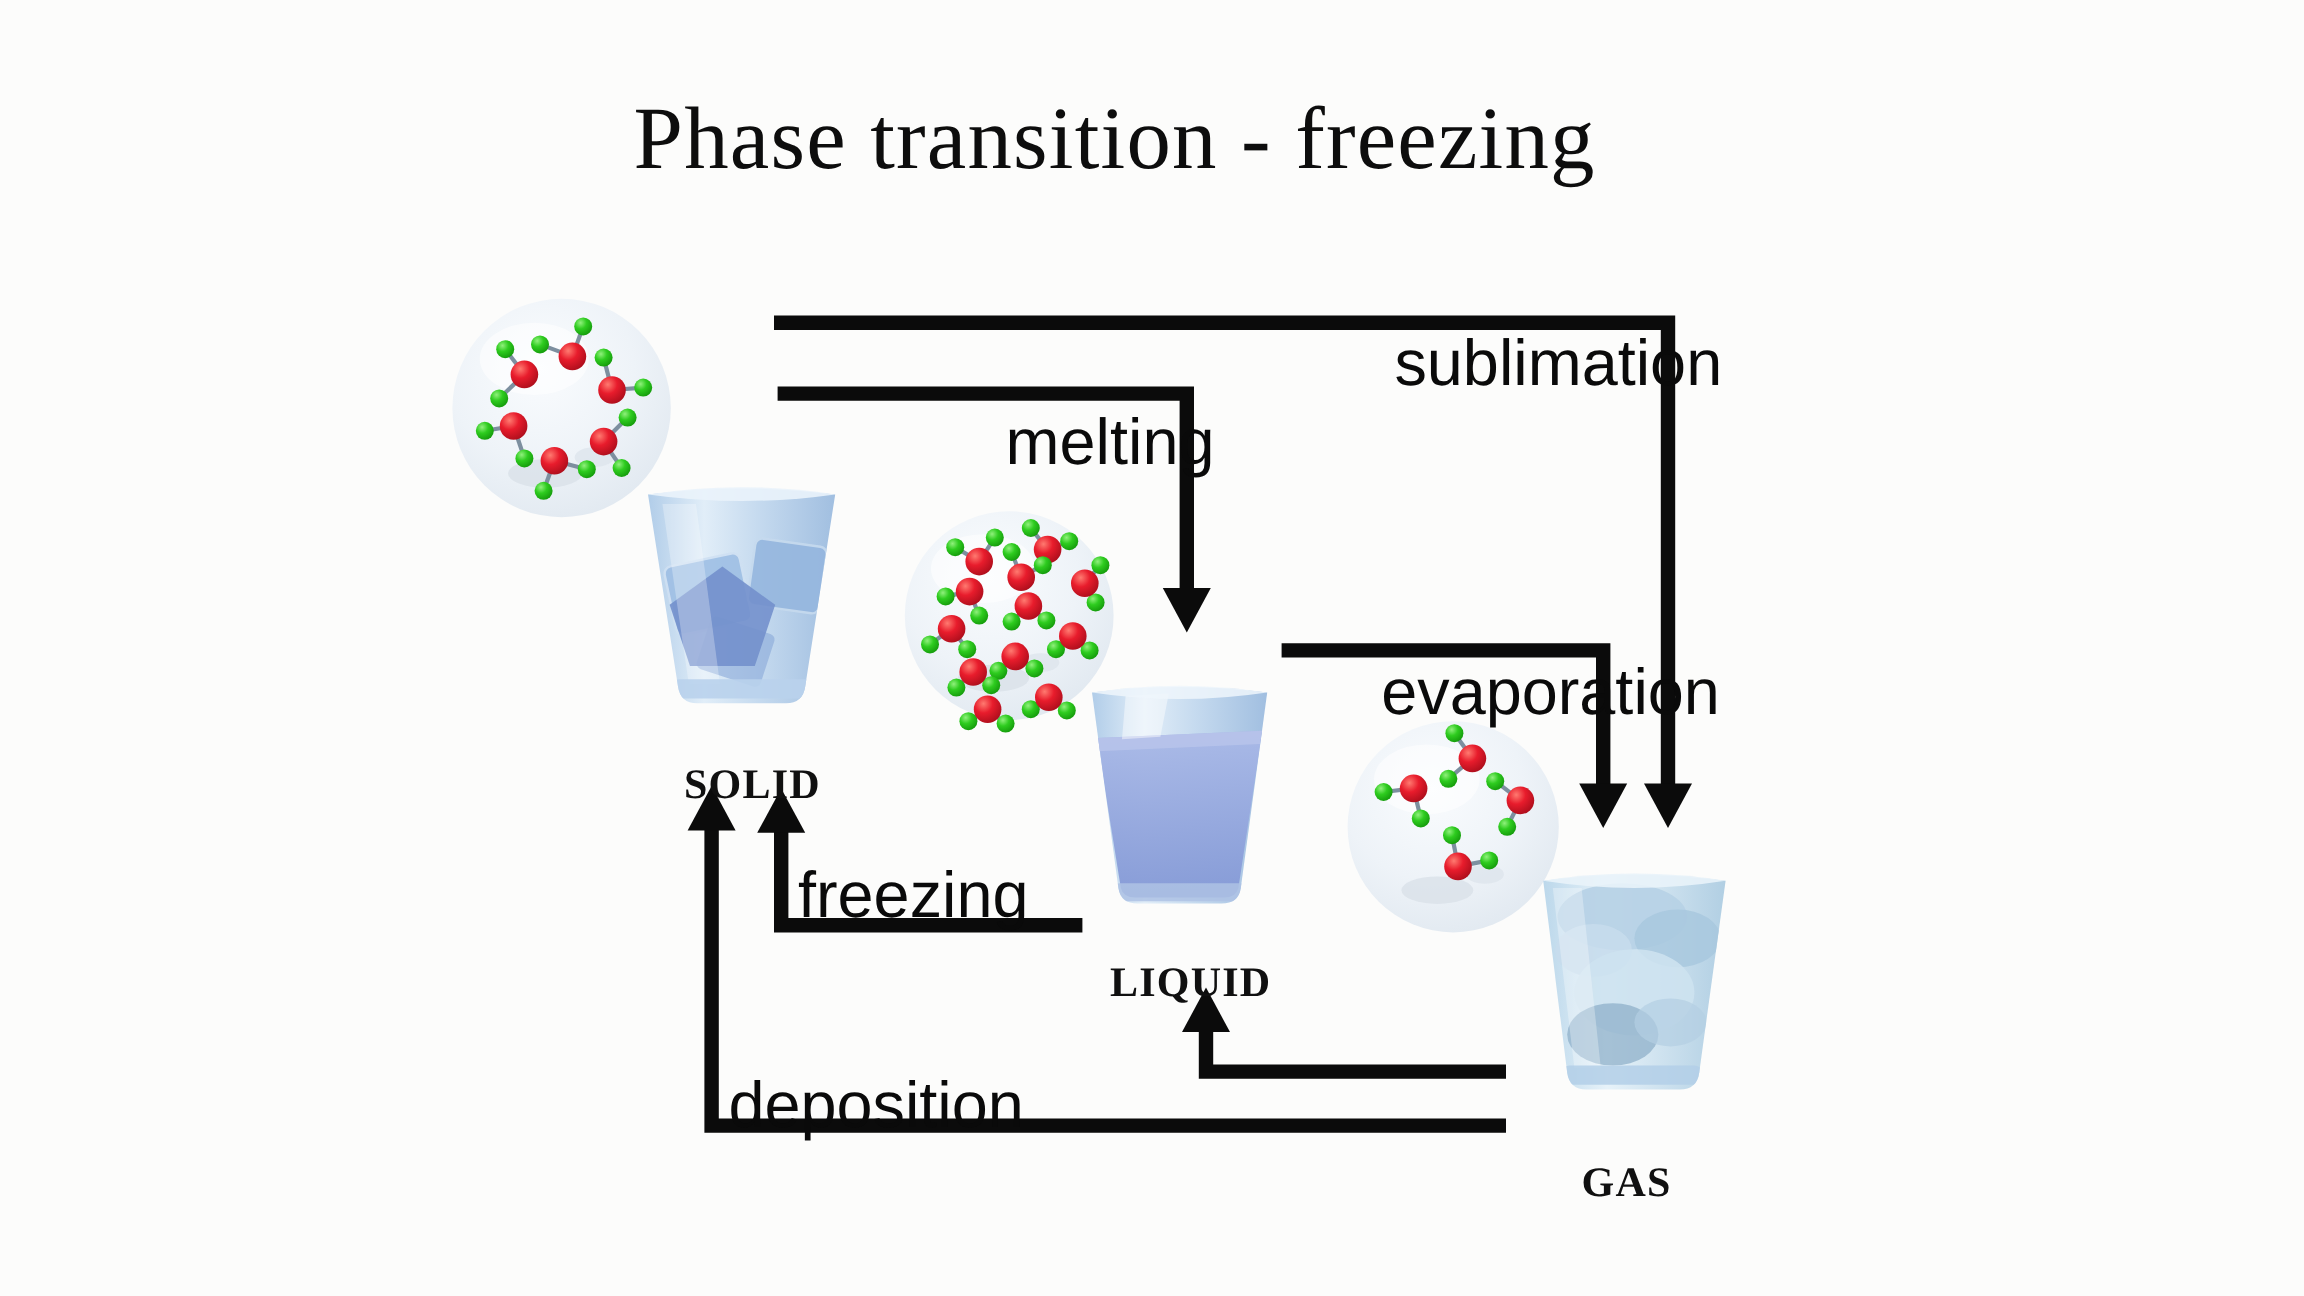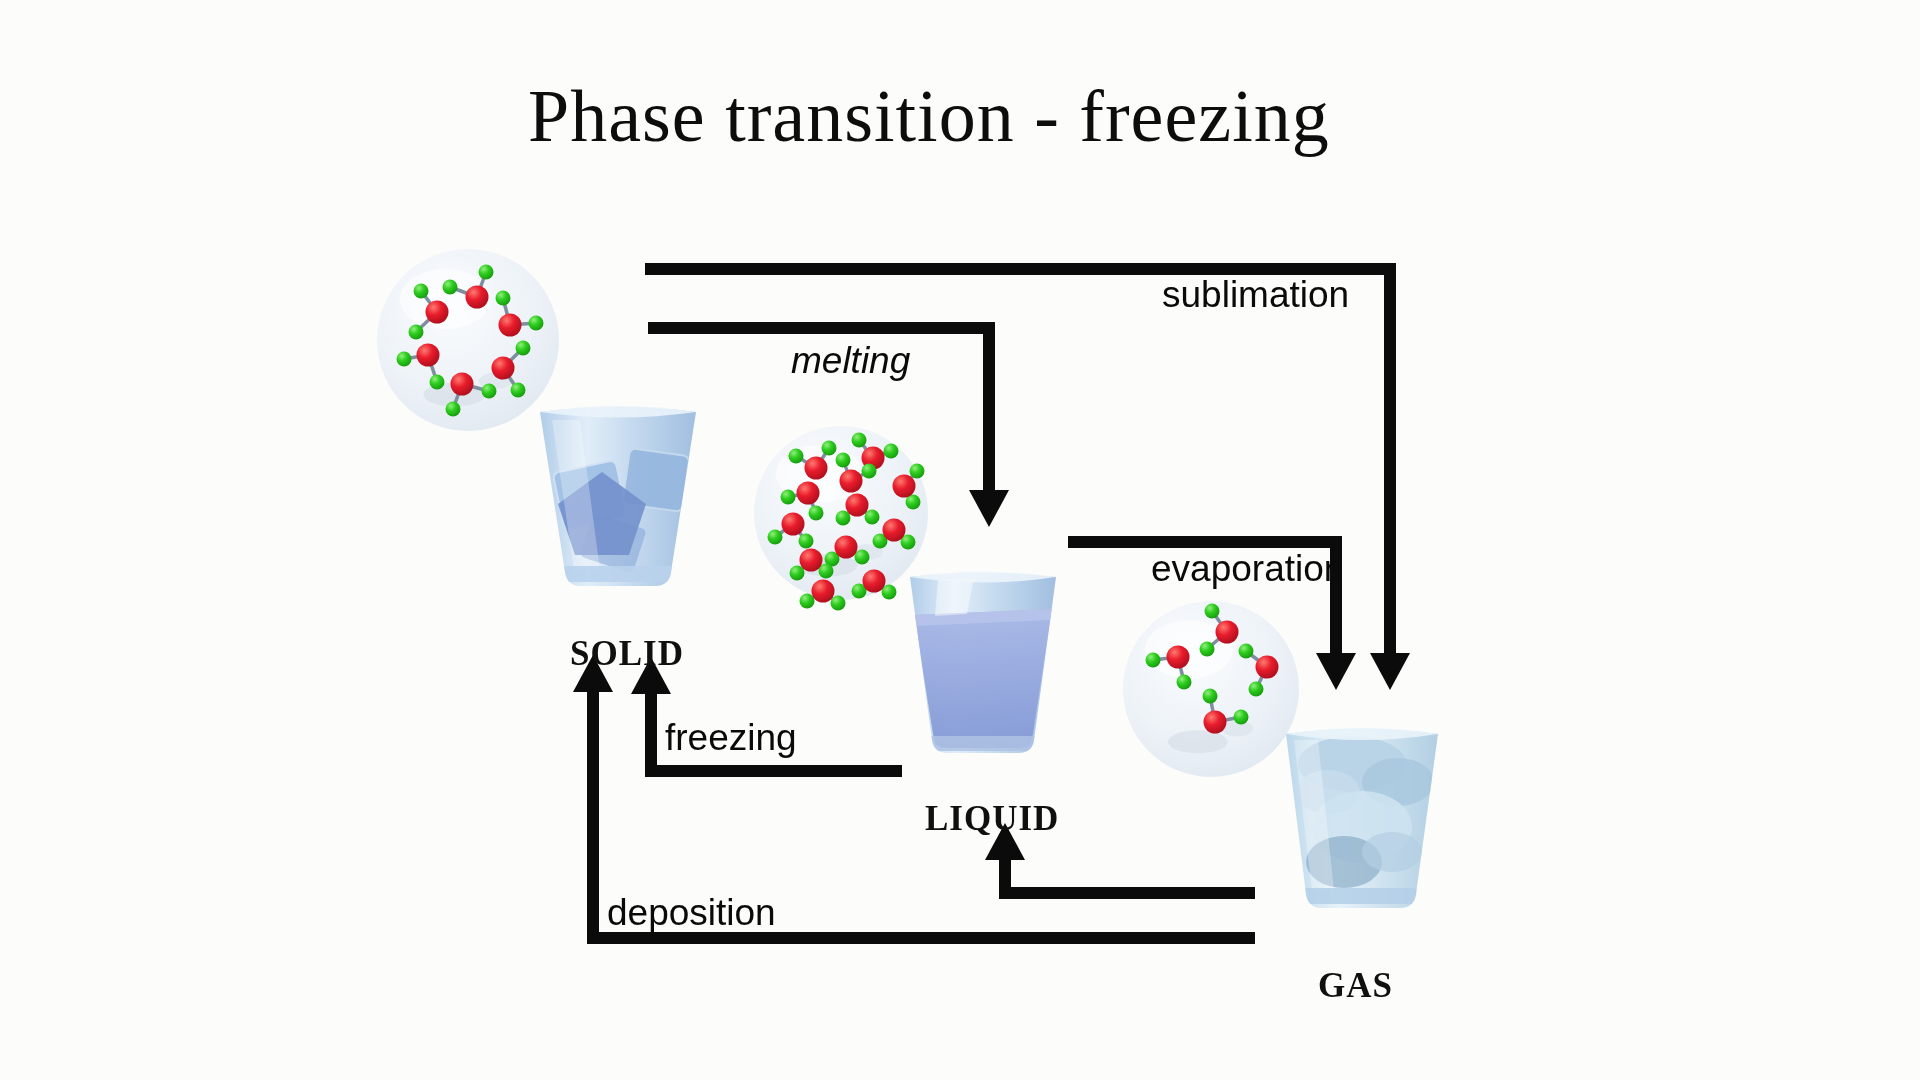--- a/index.html
+++ b/index.html
@@ -1,25 +1,25 @@
 <!DOCTYPE html>
 <html><head>
 <meta charset="utf-8">
 <style>
   html,body{margin:0;padding:0;background:#fcfcfb;}
   .stage{position:relative;width:1672px;height:1080px;background:#fcfcfb;overflow:hidden;
          font-family:"Liberation Sans",sans-serif;}
   .layer{position:absolute;left:0;top:0;}
   .title{position:absolute;left:528px;top:74px;font-family:"Liberation Serif","DejaVu Serif",serif;
          font-size:74px;color:#0d0d0d;letter-spacing:1px;white-space:nowrap;}
-  .tlabel{position:absolute;font-size:37px;color:#0a0a0a;white-space:nowrap;line-height:1.0;}
+  .tlabel{position:absolute;font-size:54px;color:#0a0a0a;white-space:nowrap;line-height:1.0;}
   .plabel{position:absolute;font-family:"Liberation Serif","DejaVu Serif",serif;font-weight:700;
           font-size:35px;color:#101010;letter-spacing:1px;white-space:nowrap;line-height:1.0;margin-top:46px;}
   .lbl-sublimation{left:1162px;top:276px;}
-  .lbl-melting{left:791px;top:342px;font-style:italic;}
+  .lbl-melting{left:838px;top:342px;}
   .lbl-evaporation{left:1151px;top:550px;}
   .lbl-freezing{left:665px;top:719px;}
   .lbl-condensation{left:1013px;top:846px;}
   .lbl-deposition{left:607px;top:894px;}
   .lbl-solid{left:570px;top:590px;}
   .lbl-liquid{left:925px;top:755px;}
   .lbl-gas{left:1318px;top:922px;}
 </style>
 </head>
 <body>

